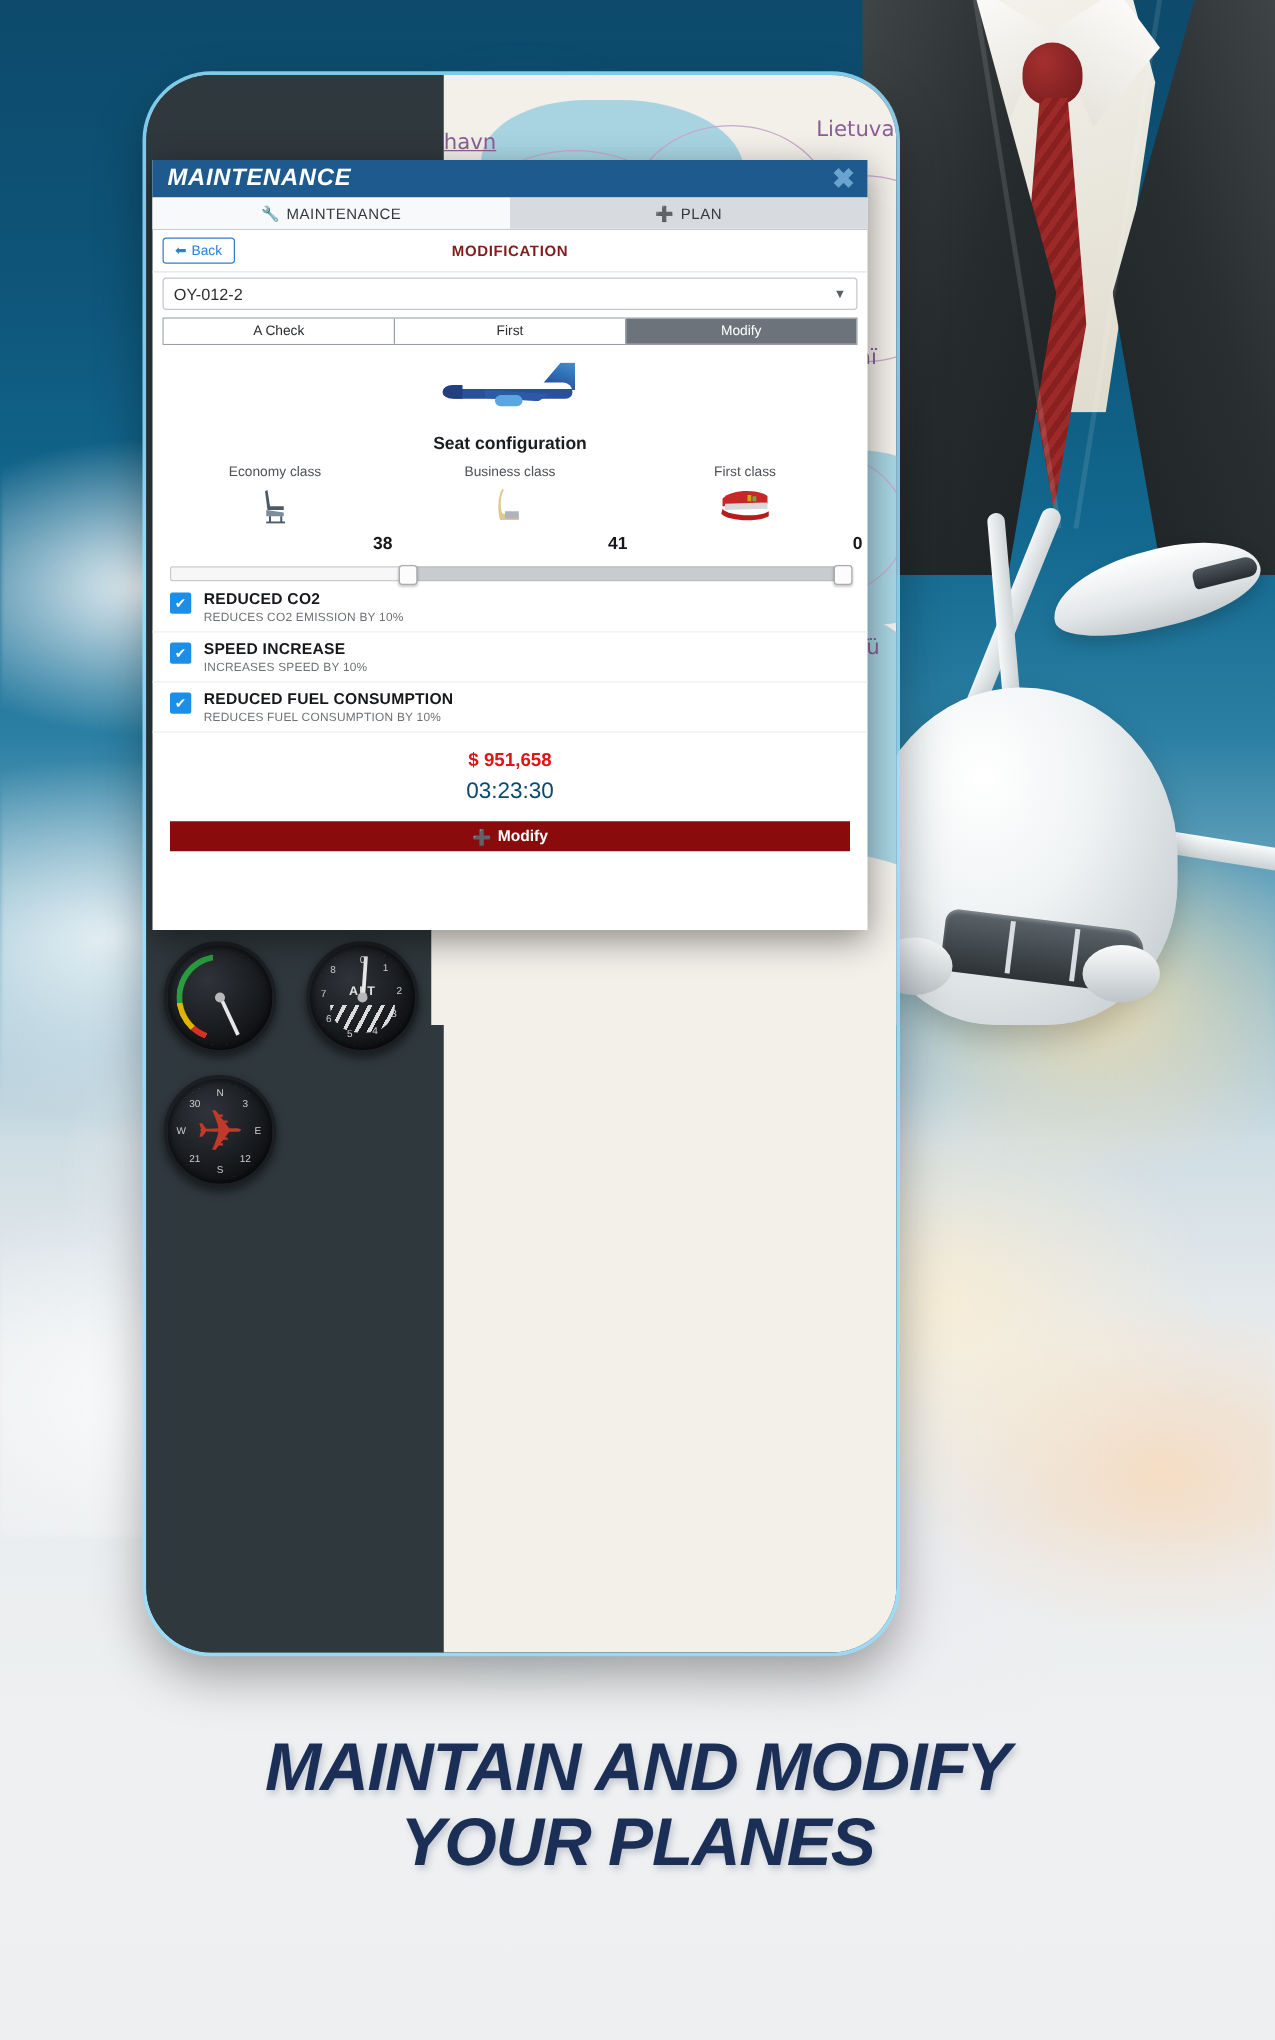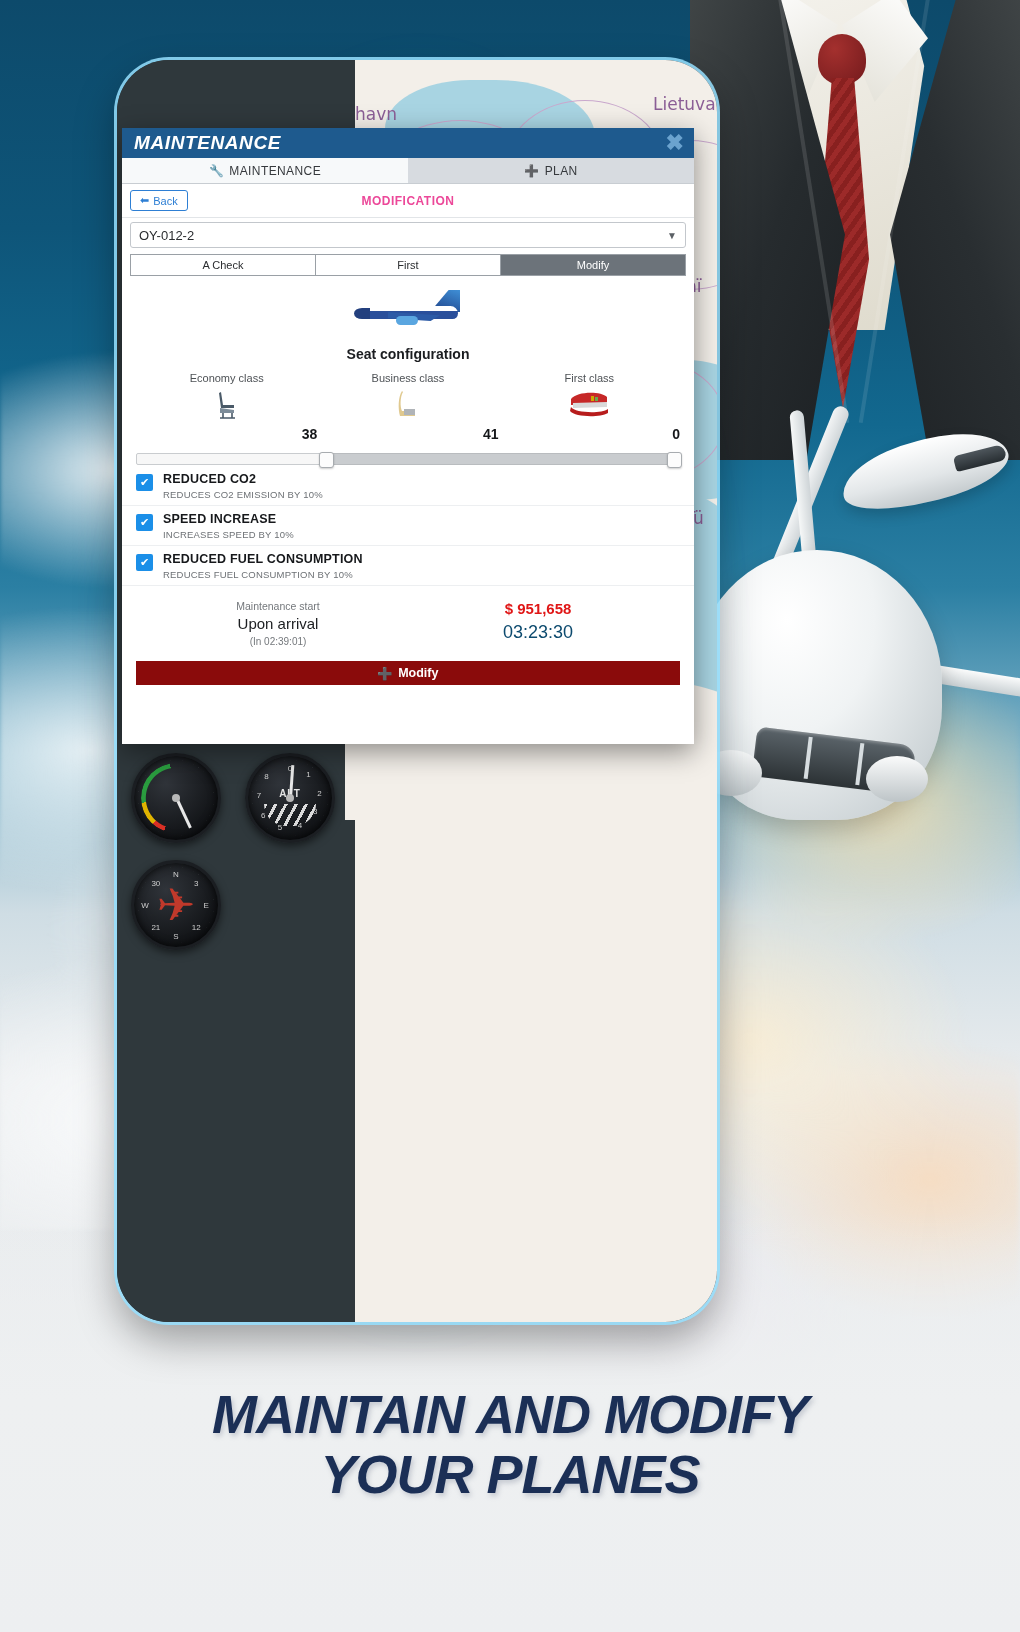--- a/index.html
+++ b/index.html
@@ -335,21 +335,21 @@
     height:34px; display:flex; align-items:center; position:relative;
     padding:0 8px; border-bottom:1px solid #e2e5e8;
   }
   #back-btn {
     border:1px solid #2e7fd4; color:#2e7fd4; background:#fff;
     font-size:11px; border-radius:3px; padding:3px 9px;
     display:inline-flex; align-items:center; gap:4px; cursor:pointer;
   }
   #modal-sub-title {
     position:absolute; left:0; right:0; text-align:center;
-    font-size:12px; font-weight:bold; color:#ec4899; letter-spacing:.5px;
+    font-size:12px; font-weight:bold; color:#7f1d1d; letter-spacing:.5px;
     pointer-events:none;
   }
   #aircraft-select {
     margin:4px 8px 0 8px; height:26px;
     border:1px solid #c3c7cc; border-radius:3px; background:#fff;
     display:flex; align-items:center; justify-content:space-between;
     padding:0 8px; font-size:13px; color:#2b2d30; cursor:pointer;
   }
   #action-tabs {
     margin:6px 8px 0 8px; display:flex; height:22px;
@@ -386,21 +386,21 @@
   }
   .ac-eng {
     position:absolute; left:42px; top:26px; width:22px; height:9px;
     background:#5aa6e0; border-radius:5px;
   }
   #seat-config-title {
     text-align:center; font-weight:bold; font-size:14px;
     color:#1b1d20; margin-top:14px;
   }
   #seat-classes {
-    display:flex; margin-top:10px; padding:0 14px;
+    display:flex; margin-top:10px; padding:0 4px;
   }
   .seat-col { flex:1; text-align:center; }
   .seat-label { font-size:11px; color:#4d5155; }
   .seat-icon { height:40px; display:flex; align-items:center; justify-content:center; }
   .seat-count { font-size:14px; font-weight:bold; color:#15171a; margin-top:2px;text-align:right; }
   #seat-slider {
     margin:10px 14px 0 14px; position:relative; height:14px;
   }
   .slider-track-left {
     position:absolute; left:0; top:1px; height:12px; width:35%;
@@ -560,21 +560,21 @@
       <div class="map-border" style="left:10px;top:190px;width:140px;height:110px;"></div>
       <div class="map-border" style="left:120px;top:250px;width:160px;height:130px;"></div>
       <div class="map-border" style="left:60px;top:320px;width:140px;height:120px;"></div>
       <div class="map-border" style="left:220px;top:300px;width:150px;height:120px;"></div>
       <div class="map-border" style="left:-40px;top:120px;width:130px;height:120px;"></div>
 
       <div id="map-plane-icon">✈</div>
       <div id="map-labels">
           <div class="map-label" style="left: 298px; top: 34px;">Lietuva</div>
           <div class="map-label" style="left: 200px; top: 120px;">Polska</div>
-          <div class="map-label" style="left: 0px; top: 44px;">havn</div>
+          <div class="map-label" style="left: 0px; top: 44px; text-decoration: underline;">havn</div>
           <div class="map-label" style="left: 0px; top: 122px;">d</div>
           <div class="map-label" style="left: 12px; top: 182px;">Česko</div>
           <div class="map-label" style="left: 60px; top: 218px;">Slovensko</div>
           <div class="map-label city" style="left: 278px; top: 182px;">Київ</div>
           <div class="map-label" style="left: 300px; top: 216px;">Украї</div>
           <div class="map-label city" style="left: 236px; top: 240px;">Chişinău</div>
           <div class="map-label" style="left: 62px; top: 262px;">Magyarország</div>
           <div class="map-label" style="left: 0px; top: 238px;">n</div>
           <div class="map-label city" style="left: 48px; top: 302px;">Zagreb</div>
           <div class="map-label" style="left: 0px; top: 332px;">Hrvatska</div>
@@ -737,25 +737,20 @@
         <div class="opt-row">
           <div class="opt-check">✔</div>
           <div>
             <div class="opt-title">REDUCED FUEL CONSUMPTION</div>
             <div class="opt-desc">REDUCES FUEL CONSUMPTION BY 10%</div>
           </div>
         </div>
       </div>
 
       <div id="summary">
-        <div id="sum-left">
-          <div class="sum-cap">Maintenance start</div>
-          <div class="sum-val">Upon arrival</div>
-          <div class="sum-sub">(In 02:39:01)</div>
-        </div>
         <div id="sum-right">
           <div class="sum-price">$ 951,658</div>
           <div class="sum-time">03:23:30</div>
         </div>
       </div>
 
       <div id="modify-btn">
         <span>➕</span>
         <span>Modify</span>
       </div>

